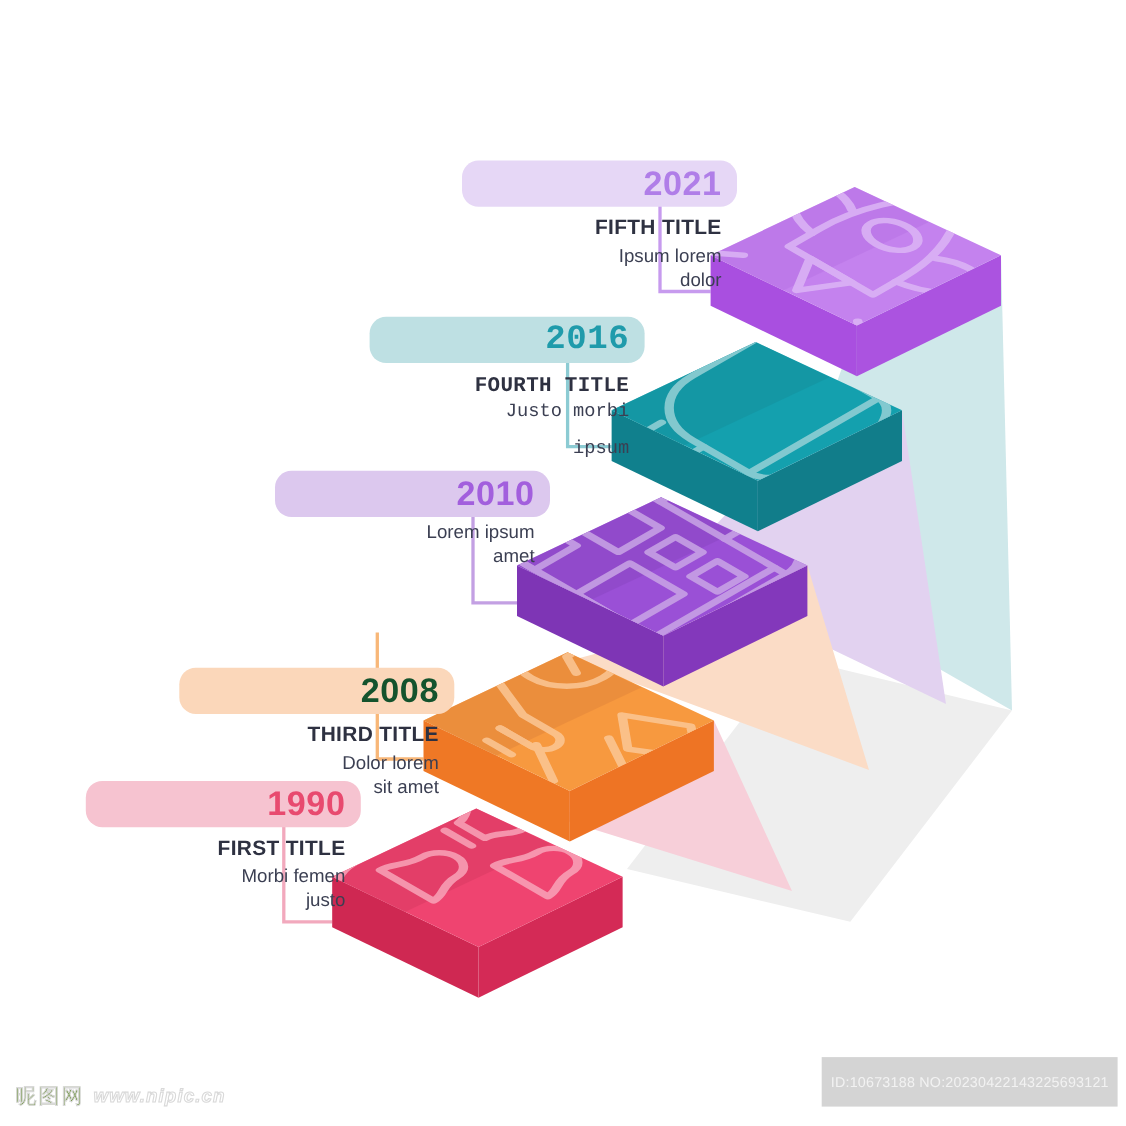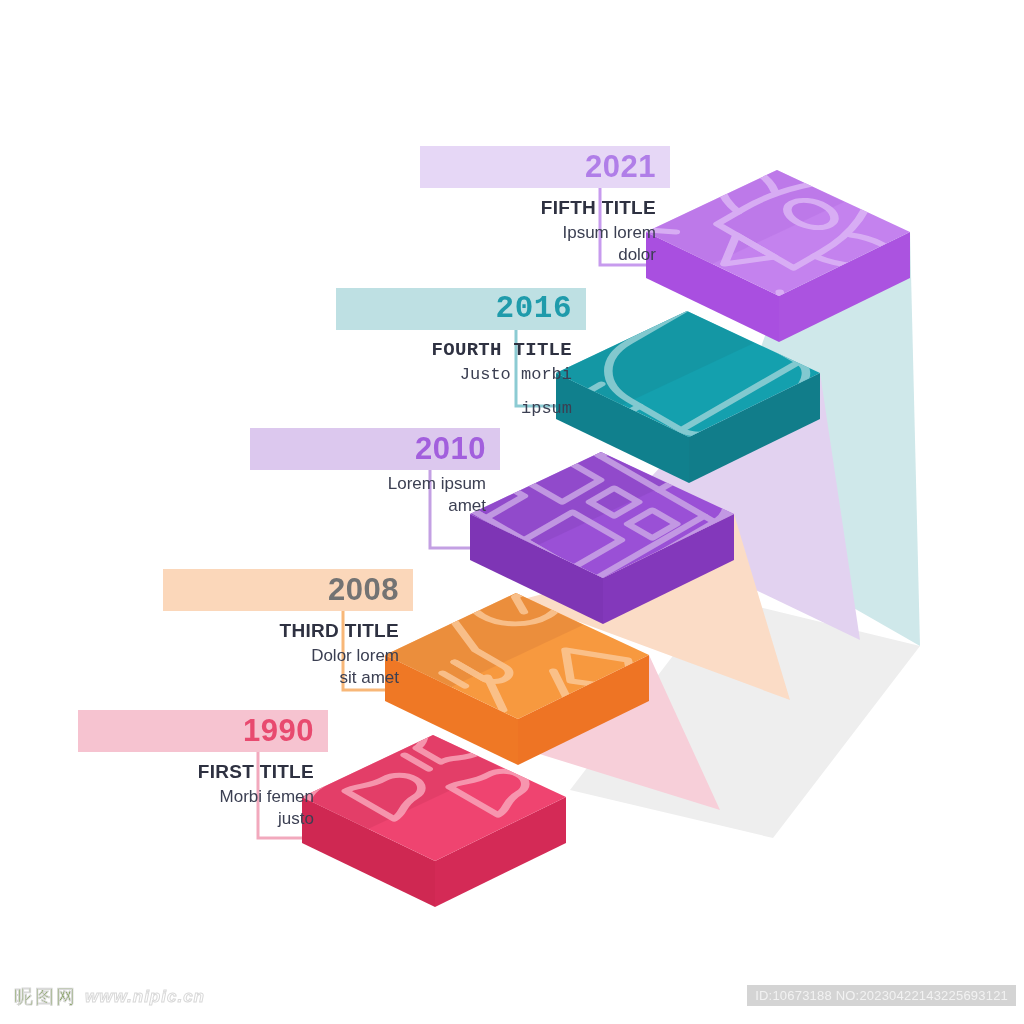--- a/index.html
+++ b/index.html
@@ -29,20 +29,21 @@
     text-align: right;
   }
   .year-band {
     height: 42px;
     line-height: 42px;
     padding-right: 14px;
     box-sizing: border-box;
     font-size: 31px;
     font-weight: bold;
     letter-spacing: 0.5px;
+    border-radius: 15px;
   }
   .title-line {
     margin-top: 9px;
     padding-right: 14px;
     font-size: 19px;
     font-weight: bold;
     color: #2e3141;
     letter-spacing: 0.3px;
   }
   .desc-line {
@@ -78,21 +79,21 @@
     font-weight: bold;
     letter-spacing: 1px;
   }
   #idbar {
     position: absolute;
     right: 8px;
     bottom: 18px;
     background: #d4d4d4;
     color: #f2f2f2;
     font-size: 13px;
-    padding: 3px 8px;
+    padding: 15px 8px;
     letter-spacing: 0.2px;
     white-space: nowrap;
   }
 </style>
 </head>
 <body>
 
 <div id="stage">
 
   <svg id="art" viewBox="0 0 1024 1024">
@@ -232,21 +233,21 @@
     <div class="desc-line" style="margin-top:12px;">ipsum</div>
   </div>
 
   <div class="label-block" style="left:250px; top:428px;">
     <div class="year-band" style="background: rgb(220, 200, 238); color: rgb(162, 95, 221);">2010</div>
     <div class="desc-line">Lorem ipsum</div>
     <div class="desc-line" style="margin-top:0;">amet</div>
   </div>
 
   <div class="label-block" style="left:163px; top:569px;">
-    <div class="year-band" style="background: rgb(251, 215, 186); color: #737373;">2008</div>
+    <div class="year-band" style="background: rgb(251, 215, 186); color: #14532d; margin-top: 38px;">2008</div>
     <div class="title-line">THIRD TITLE</div>
     <div class="desc-line">Dolor lorem</div>
     <div class="desc-line" style="margin-top:0;">sit amet</div>
   </div>
 
   <div class="label-block" style="left:78px; top:710px;">
     <div class="year-band" style="background: rgb(246, 195, 208); color: rgb(232, 74, 111);">1990</div>
     <div class="title-line">FIRST TITLE</div>
     <div class="desc-line">Morbi femen</div>
     <div class="desc-line" style="margin-top:0;">justo</div>

